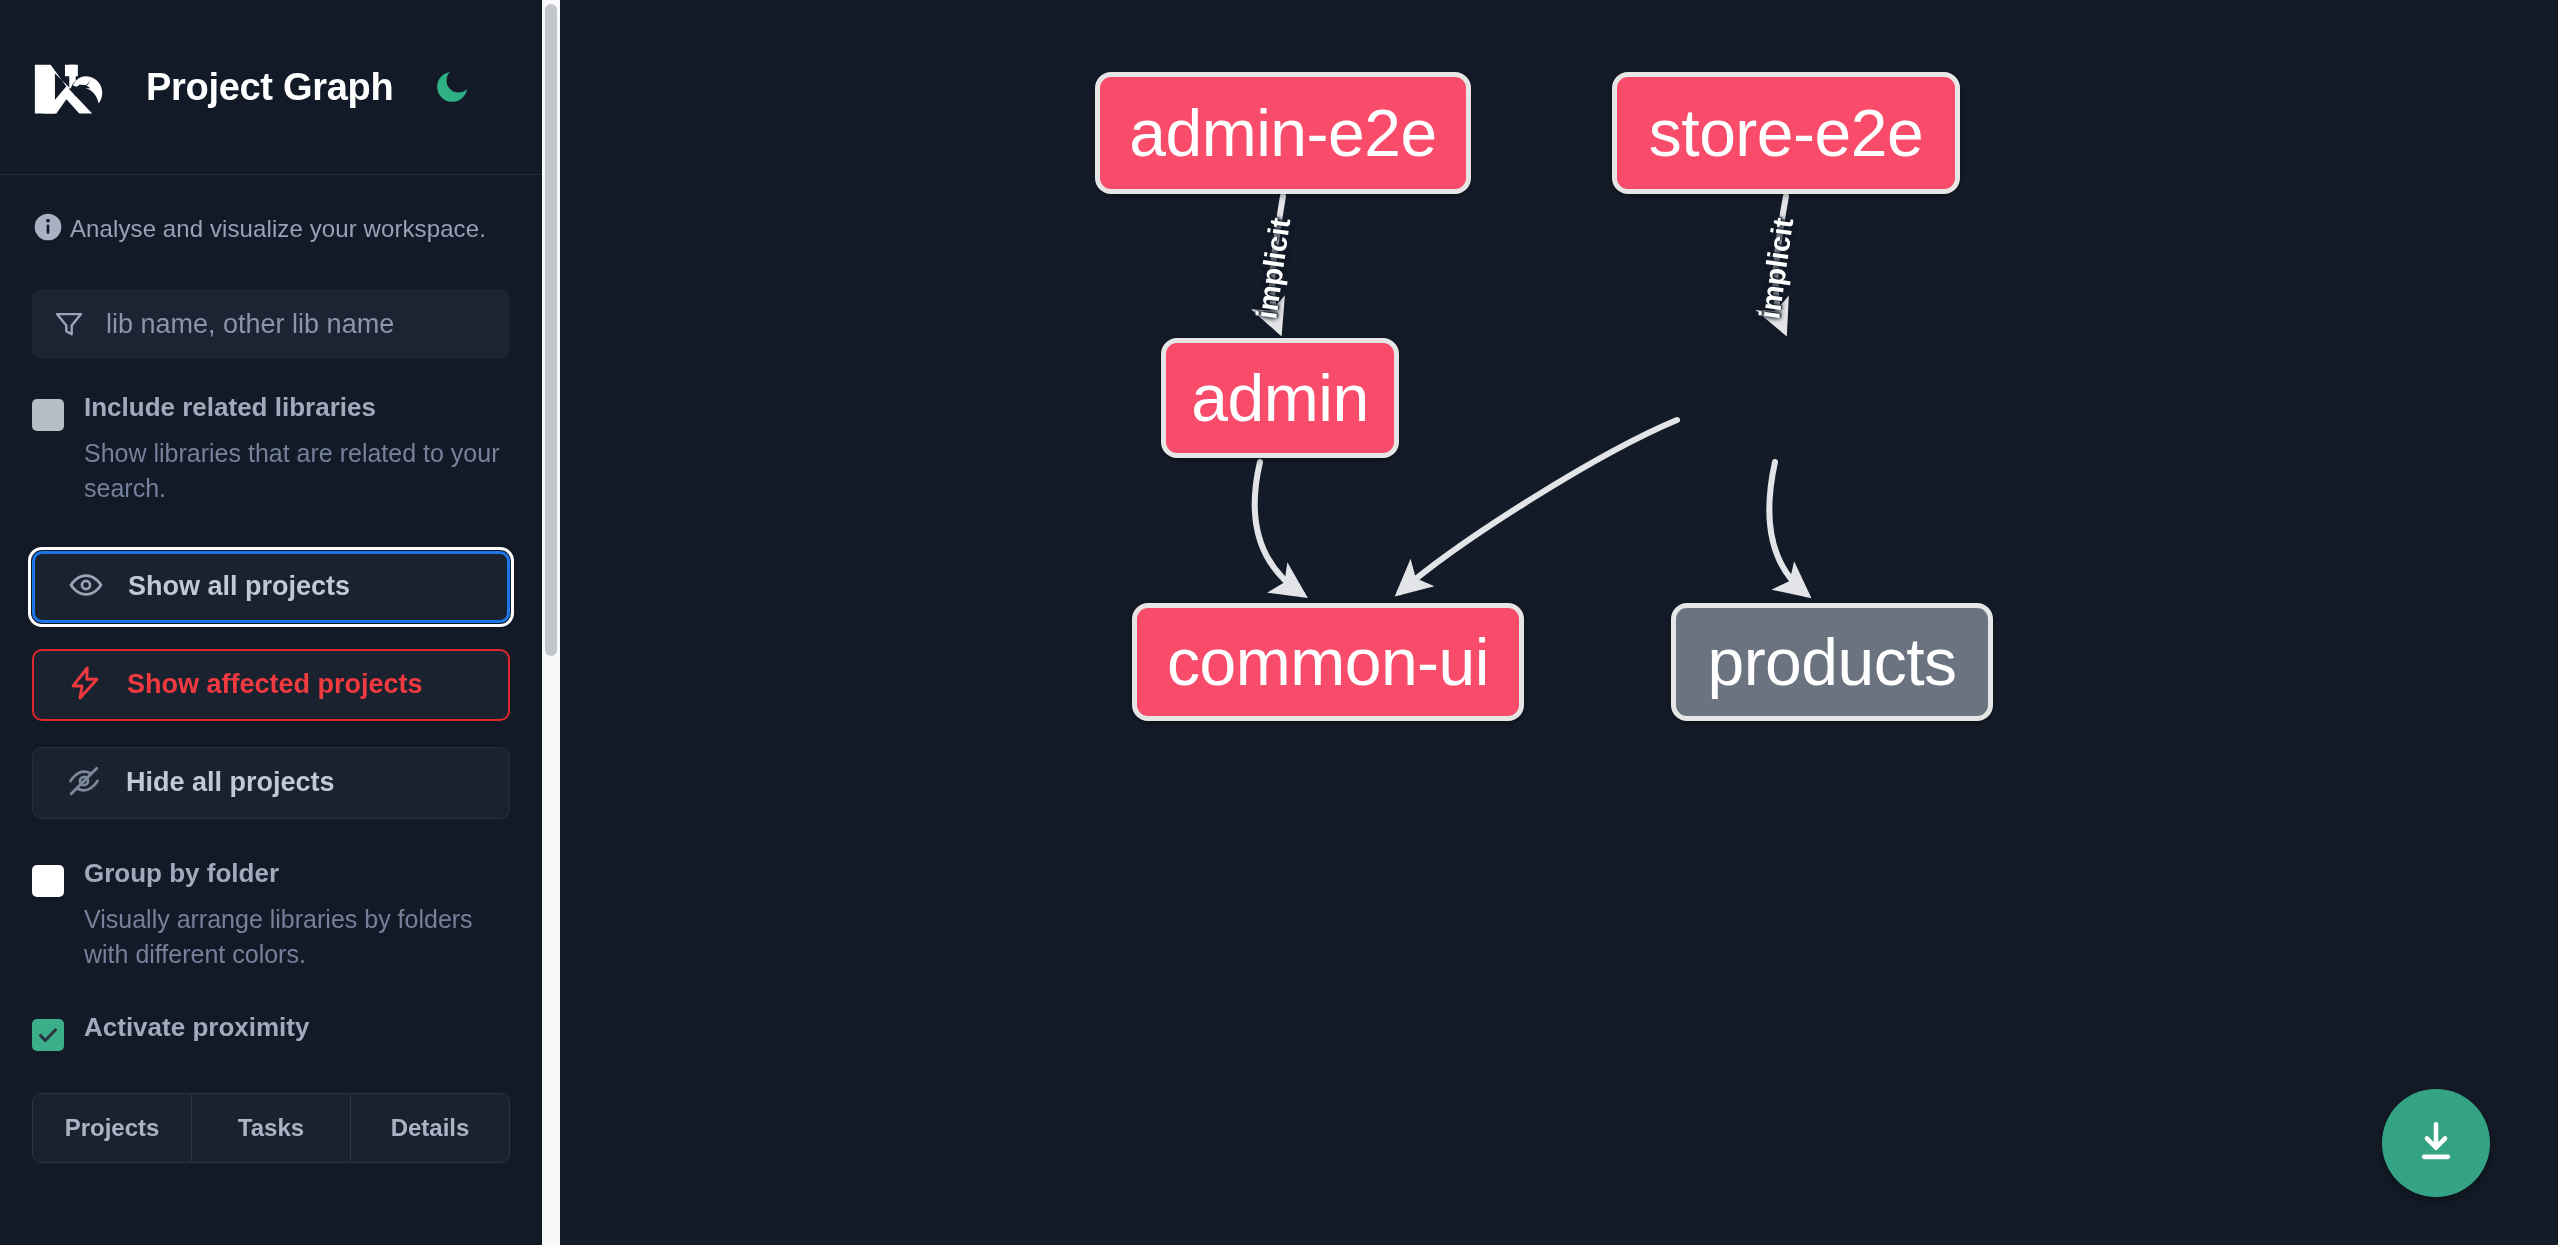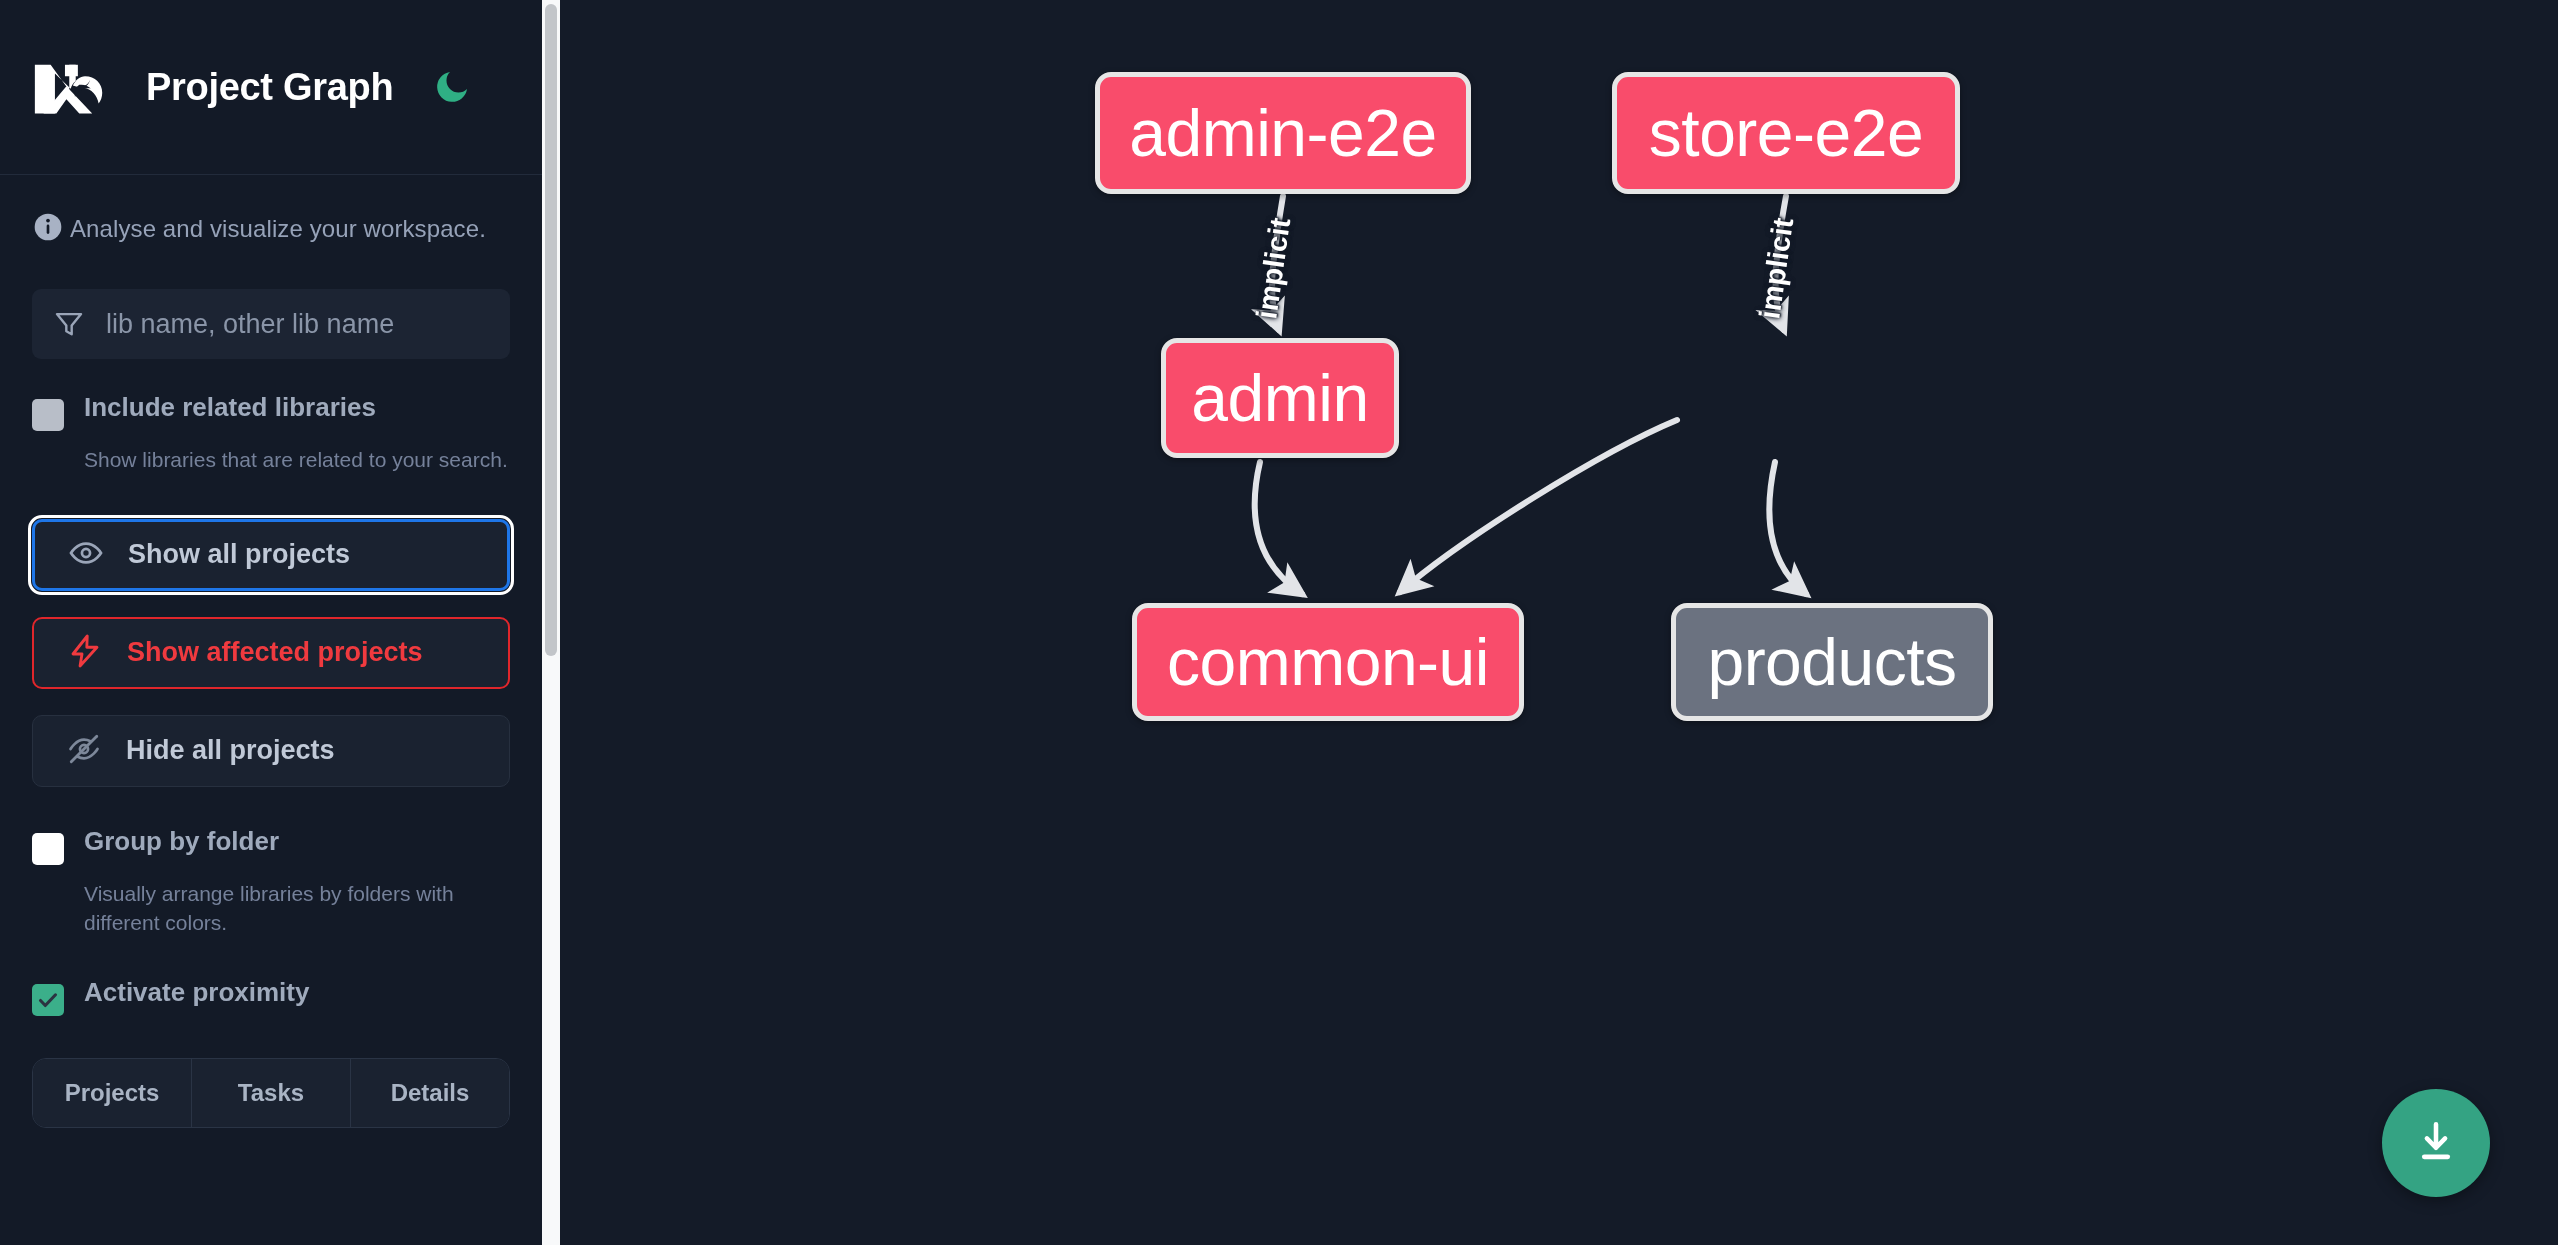--- a/index.html
+++ b/index.html
@@ -79,21 +79,21 @@
     border-radius:5px; cursor:pointer;
     display:flex; align-items:center; justify-content:center;
   }
   .cbox.grey  { background:#B8BEC8; }
   .cbox.white { background:#FFFFFF; }
   .cbox.green { background:#3BAF8A; }
   .cbox svg { display:block; }
   .check-texts { flex:1 1 auto; }
   .check-label { font-size:26px; font-weight:700; color:#9FAABC; line-height:1.15; }
   .check-desc {
-    font-size:21px; color:#75819A; line-height:1.42; margin-top:22px;
+    font-size:25px; color:#75819A; line-height:1.42; margin-top:13px;
     max-width:430px;
   }
 
   .btn-stack { margin-top:44px; display:flex; flex-direction:column; gap:26px; }
   .gbtn {
     height:72px; border-radius:10px;
     display:flex; align-items:center; gap:24px;
     padding-left:33px;
     background:#1A2230;
     border:1px solid #2A3445;
@@ -106,21 +106,21 @@
     outline:3px solid #FFFFFF;
     outline-offset:1px;
   }
   .gbtn.danger { border:2px solid #E0262B; background:#1A2230; }
   .gbtn.danger .gbtn-label { color:#F03A3F; font-weight:700; }
   .gbtn.muted { border:1px solid #27303F; }
 
   .seg-group {
     margin-top:42px;
     display:flex; height:70px;
-    border-radius:14px; overflow:hidden;
+    border-radius:8px; overflow:hidden;
     border:1px solid #2A3445;
   }
   .seg-btn {
     flex:1 1 0; background:#1A2230;
     border:none; border-right:1px solid #2A3445;
     color:#A9B4C4; font-size:24px; font-weight:700;
     font-family:"Liberation Sans", sans-serif;
     cursor:pointer;
   }
   .seg-btn:last-child { border-right:none; }

